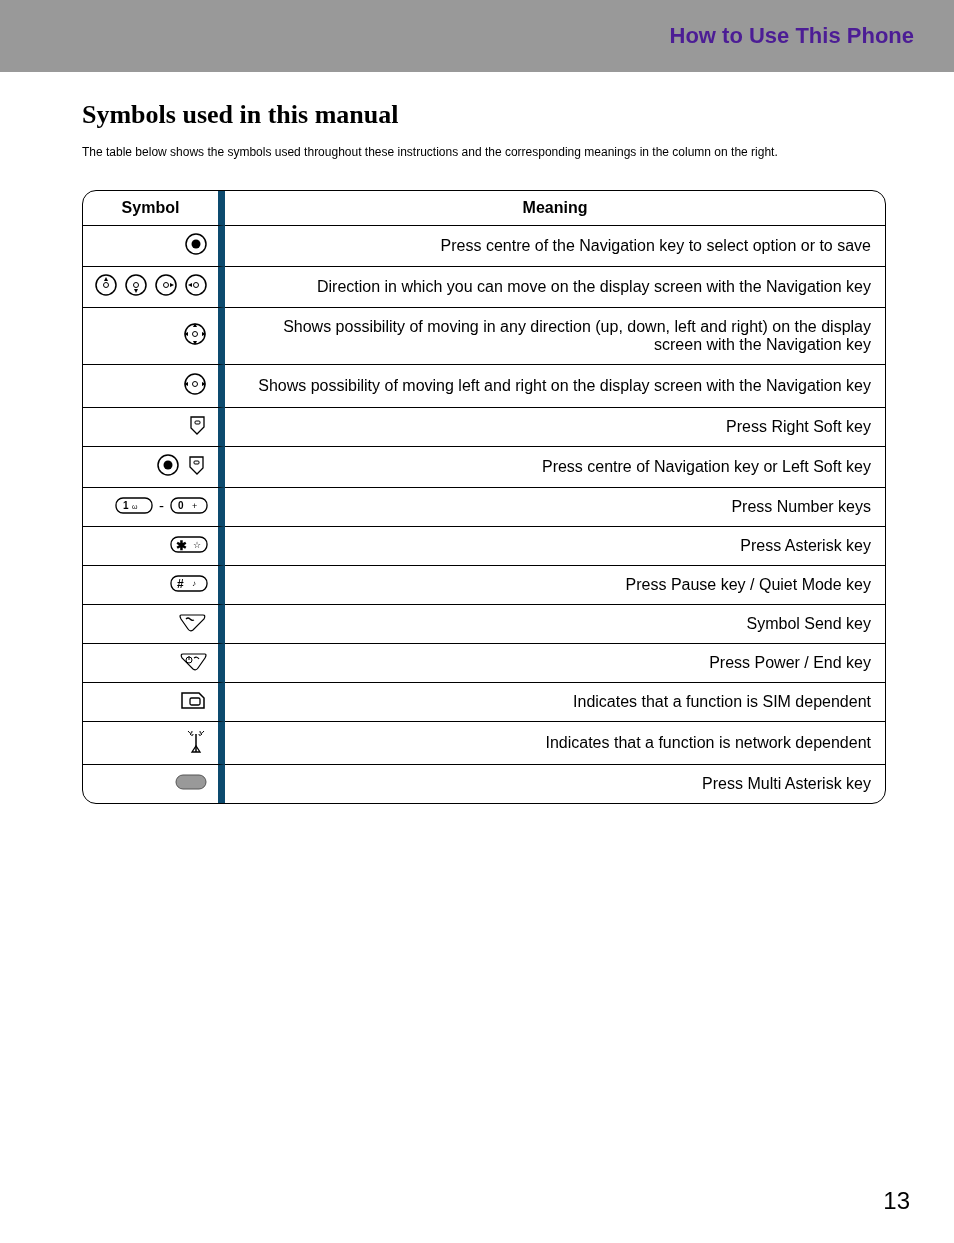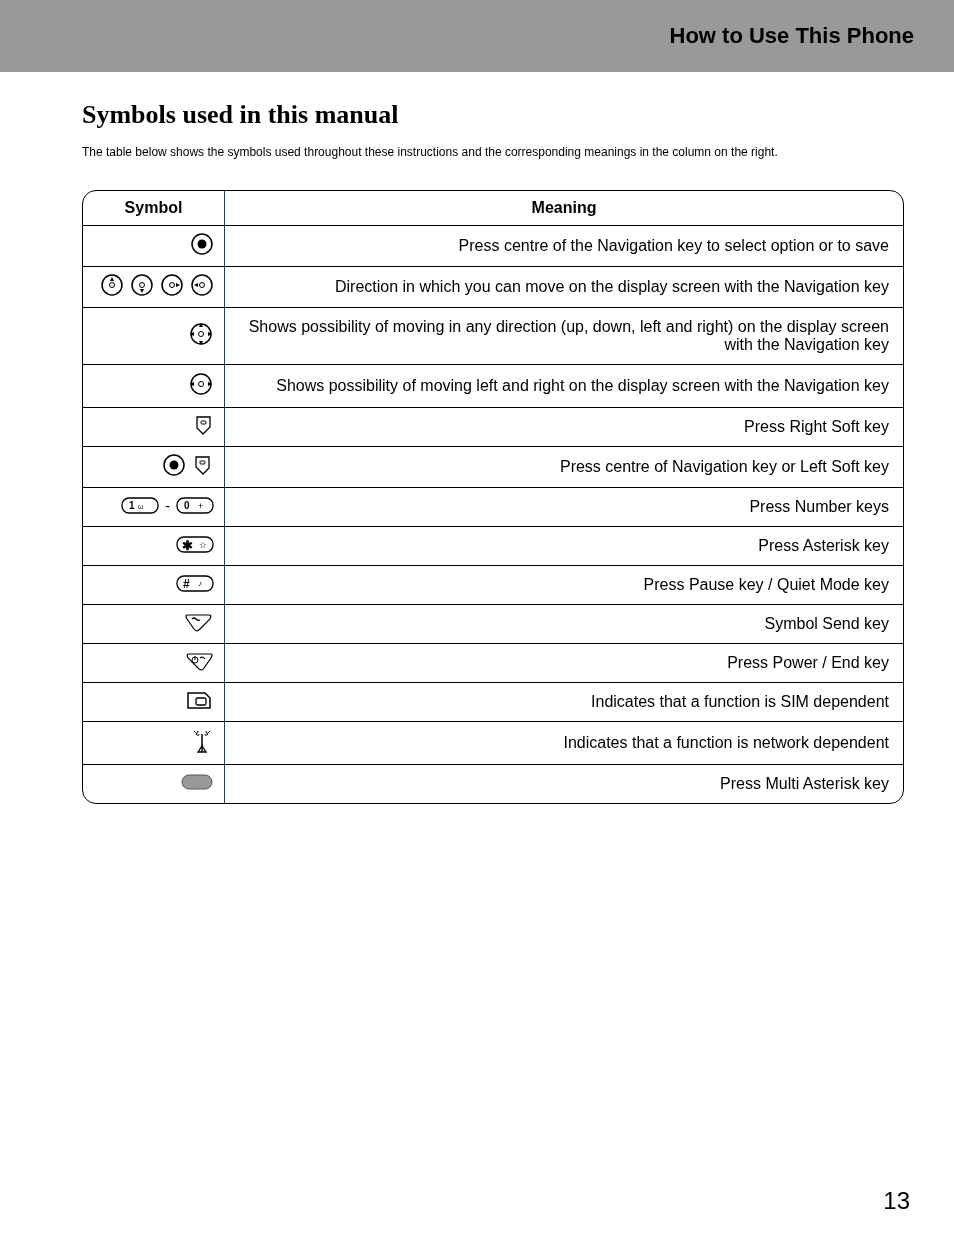--- a/index.html
+++ b/index.html
@@ -14,26 +14,26 @@
     .header-band {
       width: 100%;
       height: 72px;
       background: #999;
       display: flex;
       align-items: center;
       justify-content: flex-end;
       padding-right: 40px;
     }
     .header-band .title {
-      color: #000000;
+      color: #4c1d95;
       font-size: 22px;
       font-weight: bold;
     }
     .content {
-      padding: 28px 50px 0 82px;
+      padding: 28px 68px 0 82px;
     }
     .section-title {
       font-family: "Comic Sans MS", "Comic Sans", cursive;
       font-size: 26px;
       font-weight: bold;
       margin-bottom: 14px;
     }
     .intro {
       font-size: 12px;
       line-height: 1.35;
@@ -41,21 +41,21 @@
     }
     .sym-table {
       width: 100%;
       border-collapse: separate;
       border-spacing: 0;
       border: 1.5px solid #000;
       border-radius: 14px;
       overflow: hidden;
     }
     .sym-table th, .sym-table td {
-      border-right: 1px solid #0c4a6e;
+      border-right: 7px solid #0c4a6e;
       border-bottom: 1px solid #000;
       font-size: 16px;
       vertical-align: middle;
     }
     .sym-table th:last-child, .sym-table td:last-child { border-right: none; }
     .sym-table tr:last-child td { border-bottom: none; }
     .sym-table th {
       font-weight: bold;
       text-align: center;
       padding: 8px 6px;

